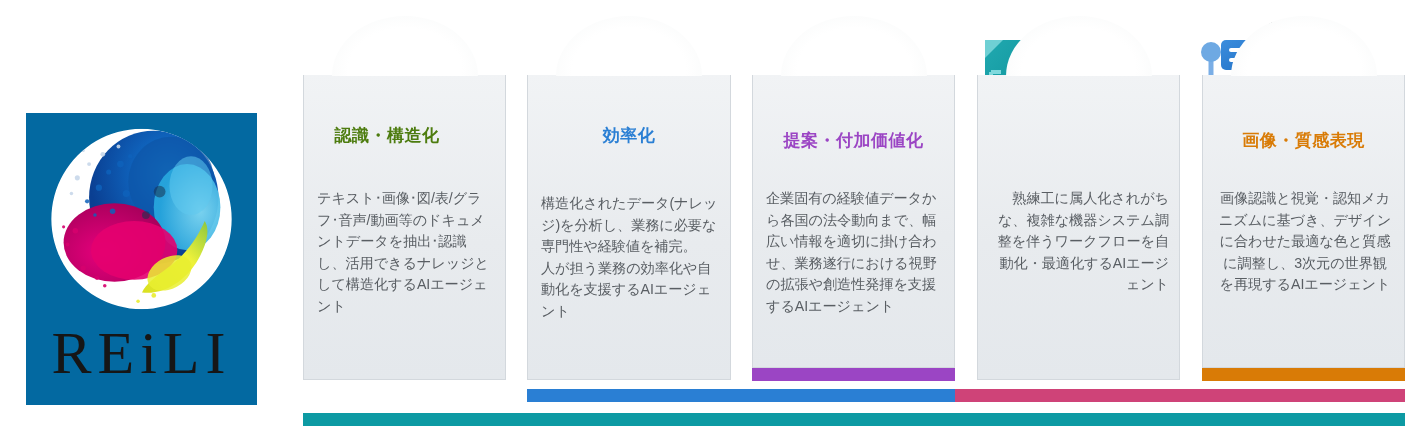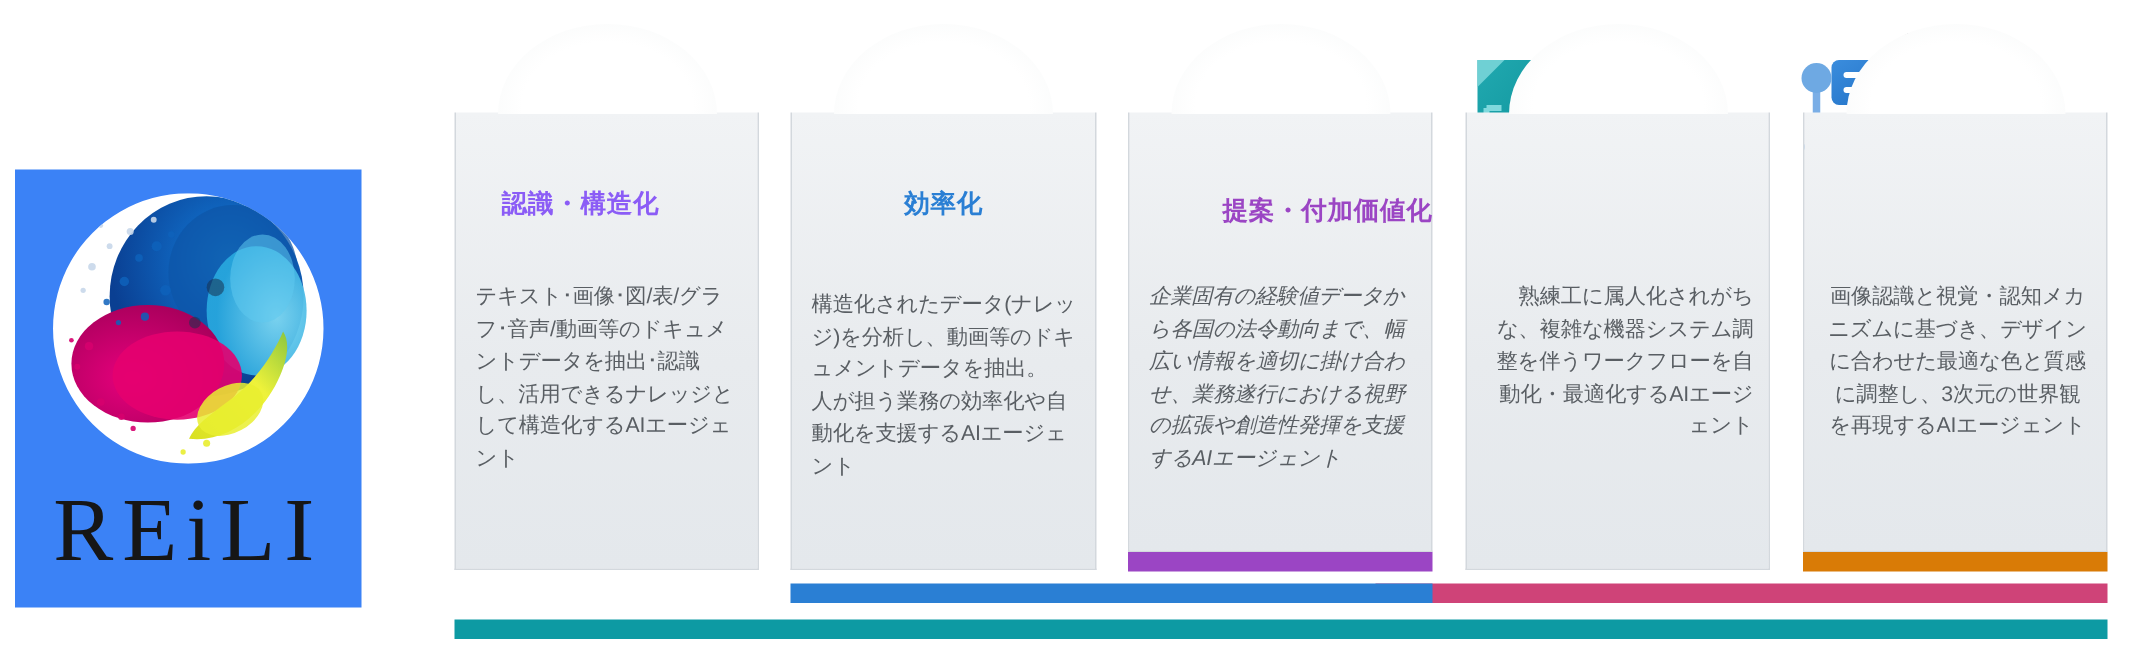--- a/index.html
+++ b/index.html
@@ -18,25 +18,25 @@
   #stage {
     position: absolute;
     left: 0; top: 0;
     width: 1428px;
     height: 441px;
   }
 
   
   .logo-panel {
     position: absolute;
-    left: 10px;
+    left: 26px;
     top: 113px;
     width: 231px;
     height: 292px;
-    background: #3b82f6;
+    background: #0369a1;
   }
   .logo-mark {
     position: absolute;
     left: 18px;
     top: 8px;
     width: 196px;
     height: 196px;
   }
   .logo-wordmark {
     position: absolute;
@@ -214,21 +214,21 @@
         <circle cx="70" cy="26" r="7" fill="#3a3f46" opacity="0.85"></circle>
         <circle cx="88" cy="36" r="8" fill="#3a3f46" opacity="0.85"></circle>
         <circle cx="68" cy="42" r="8" fill="#3a3f46" opacity="0.85"></circle>
         <circle cx="86" cy="18" r="8" fill="#2ec6dd"></circle>
         <circle cx="70" cy="26" r="5" fill="#2ec6dd"></circle>
         <circle cx="88" cy="36" r="6" fill="#2ec6dd"></circle>
         <circle cx="68" cy="42" r="6" fill="#2ec6dd"></circle>
       </g>
     </svg>
   </div>
-  <div class="card-title" style="left:303px; top:126px; width:168px; color:#8b5cf6;">認識・構造化</div>
+  <div class="card-title" style="left:303px; top:126px; width:168px; color:#4d7c0f;">認識・構造化</div>
   <div class="card-body" style="left:317px; top:188px; width:178px;">テキスト･画像･図/表/グラフ･音声/動画等のドキュメントデータを抽出･認識し、活用できるナレッジとして構造化するAIエージェント</div>
 
   <div class="card" style="left:527px; top:75px; width:204px; height:305px;">
   </div>
   <div class="dome" style="left:556px; top:16px; width:146px; height:60px;"></div>
   <div class="icon-wrap" style="left:527px; top:18px; height:100px;">
     <svg width="104" height="100" viewBox="0 0 104 100" aria-hidden="true">
       <defs>
         <linearGradient id="wfG" x1="0" y1="0" x2="1" y2="1">
           <stop offset="0%" stop-color="#3b8ddd"></stop>
@@ -254,21 +254,21 @@
         <circle cx="88" cy="32" r="8" fill="#3a3f46" opacity="0.85"></circle>
         <circle cx="70" cy="40" r="8" fill="#3a3f46" opacity="0.85"></circle>
         <circle cx="86" cy="14" r="8" fill="#3b8ddd"></circle>
         <circle cx="68" cy="24" r="5" fill="#3b8ddd"></circle>
         <circle cx="88" cy="32" r="6" fill="#3b8ddd"></circle>
         <circle cx="70" cy="40" r="6" fill="#3b8ddd"></circle>
       </g>
     </svg>
   </div>
   <div class="card-title" style="left:527px; top:126px; width:204px; color:#2a7fd4;">効率化</div>
-  <div class="card-body" style="left:541px; top:193px; width:178px;">構造化されたデータ(ナレッジ)を分析し、動画等のドキュメントデータを抽出。
+  <div class="card-body" style="left:541px; top:193px; width:178px;">構造化されたデータ(ナレッジ)を分析し、業務に必要な専門性や経験値を補完。
 人が担う業務の効率化や自動化を支援するAIエージェント</div>
 
   <div class="card" style="left:752px; top:75px; width:203px; height:293px;">
   </div>
   <div class="dome" style="left:781px; top:16px; width:146px; height:60px;"></div>
   <div class="icon-wrap" style="left:752px; top:18px; height:100px;">
     <svg width="104" height="100" viewBox="0 0 104 100" aria-hidden="true">
       <defs>
         <linearGradient id="bulbG" x1="0" y1="0" x2="0.4" y2="1">
           <stop offset="0%" stop-color="#b05fd8"></stop>
@@ -292,37 +292,38 @@
         <circle cx="72" cy="20" r="7" fill="#3a3f46" opacity="0.85"></circle>
         <circle cx="92" cy="32" r="8" fill="#3a3f46" opacity="0.85"></circle>
         <circle cx="74" cy="38" r="8" fill="#3a3f46" opacity="0.85"></circle>
         <circle cx="90" cy="14" r="8" fill="#b05fd8"></circle>
         <circle cx="72" cy="20" r="5" fill="#b05fd8"></circle>
         <circle cx="92" cy="32" r="6" fill="#b05fd8"></circle>
         <circle cx="74" cy="38" r="6" fill="#b05fd8"></circle>
       </g>
     </svg>
   </div>
-  <div class="card-title" style="left:752px; top:131px; width:203px; color:#9b45c4;text-align:right;">提案・付加価値化</div>
-  <div class="card-body" style="left:766px; top:188px; width:178px;font-style:italic;">企業固有の経験値データから各国の法令動向まで、幅広い情報を適切に掛け合わせ、業務遂行における視野の拡張や創造性発揮を支援するAIエージェント</div>
+  <div class="card-title" style="left:752px; top:131px; width:203px; color:#9b45c4;">提案・付加価値化</div>
+  <div class="card-body" style="left:766px; top:188px; width:178px;">企業固有の経験値データから各国の法令動向まで、幅広い情報を適切に掛け合わせ、業務遂行における視野の拡張や創造性発揮を支援するAIエージェント</div>
 
   <div class="card" style="left:977px; top:75px; width:203px; height:305px;">
   </div>
   <div class="dome" style="left:1006px; top:16px; width:146px; height:60px;"></div>
   <div class="icon-wrap" style="left:977px; top:18px; height:100px;">
     
   </div>
   <div class="card-body" style="left:991px; top:188px; width:178px;text-align:right;">熟練工に属人化されがちな、複雑な機器システム調整を伴うワークフローを自動化・最適化するAIエージェント</div>
 
   <div class="card" style="left:1202px; top:75px; width:203px; height:293px;">
   </div>
   <div class="dome" style="left:1231px; top:16px; width:146px; height:60px;"></div>
   <div class="icon-wrap" style="left:1202px; top:18px; height:100px;">
     
   </div>
+  <div class="card-title" style="left:1202px; top:131px; width:203px; color:#d97b06;">画像・質感表現</div>
   <div class="card-body" style="left:1216px; top:188px; width:178px;text-align:center;">画像認識と視覚・認知メカニズムに基づき、デザインに合わせた最適な色と質感に調整し、3次元の世界観を再現するAIエージェント</div>
 
   <div class="bar" style="left:1202px; top:368px; width:203px; background:#d97b06;"></div>
   <div class="bar" style="left:752px; top:368px; width:203px; background:#9b45c4;"></div>
   <div class="bar" style="left:917px; top:389px; width:488px; background:#cf4378;"></div>
   <div class="bar" style="left:527px; top:389px; width:428px; background:#2a7fd4;"></div>
   <div class="bar" style="left:303px; top:413px; width:1102px; background:#0d9aa3;"></div>
 
 </div>
 

